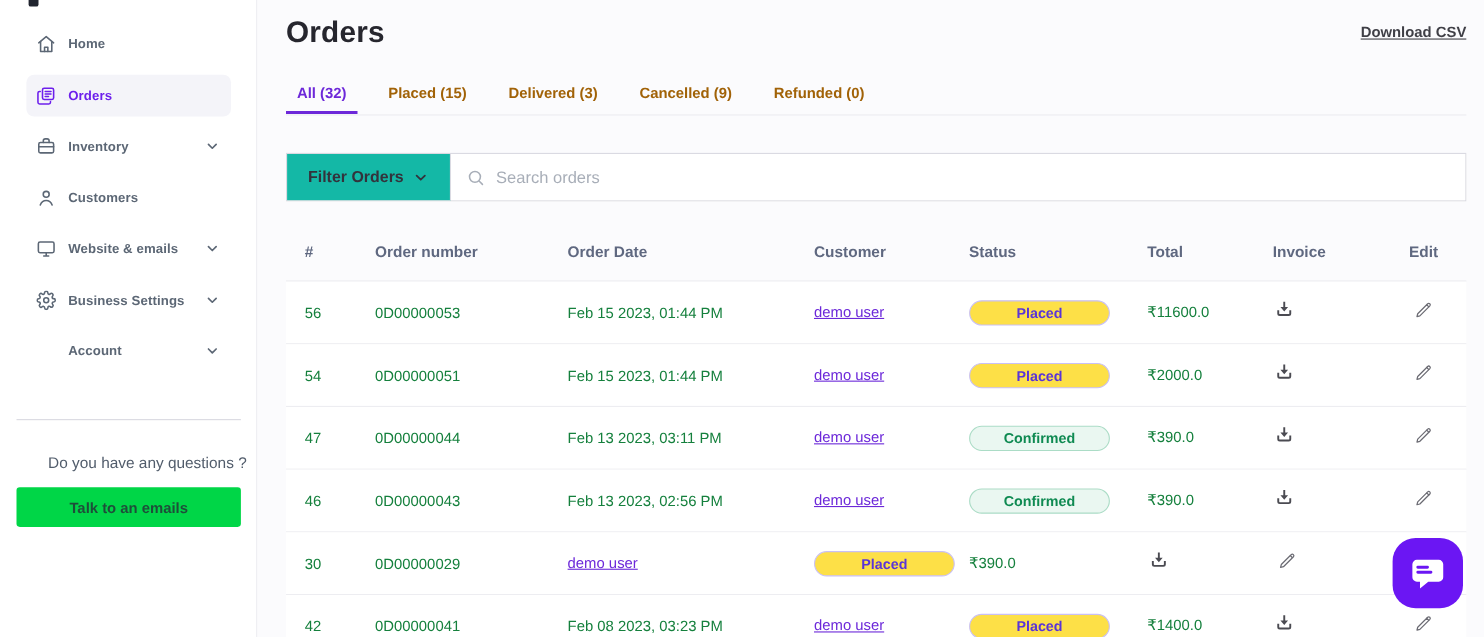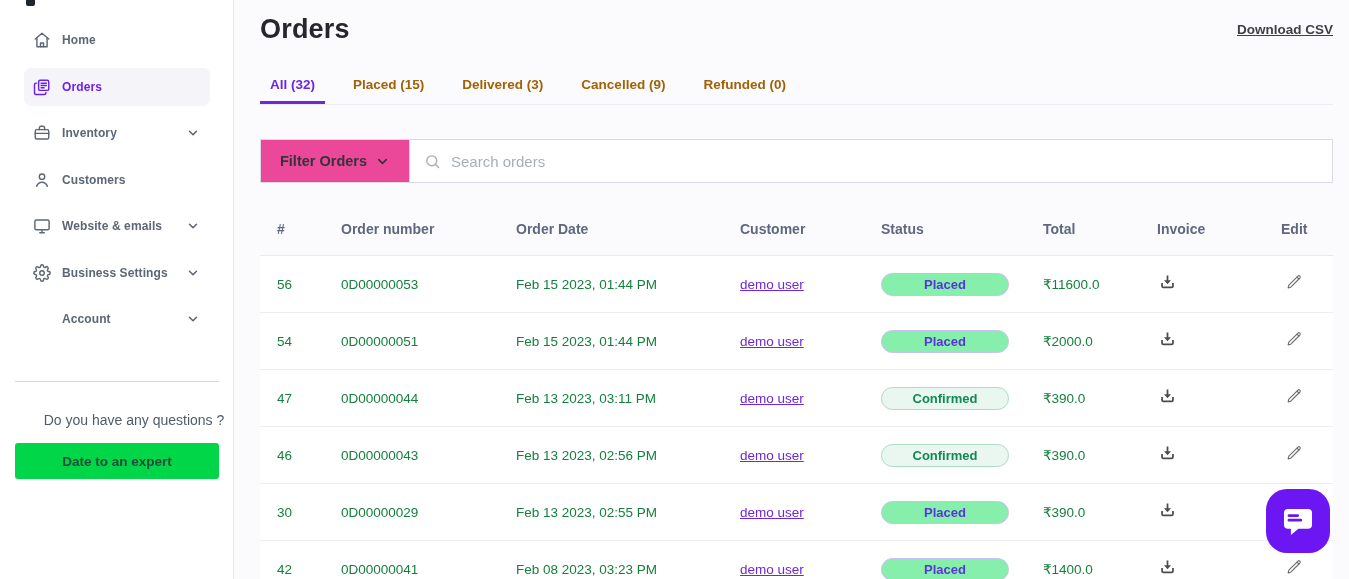--- a/index.html
+++ b/index.html
@@ -43,42 +43,42 @@
     text-decoration:underline; margin-top:8px; cursor:pointer; }
 
   .tabs { display:flex; margin-top:27px; border-bottom:1px solid #ececf1; }
   .tab { padding:5px 10px 12px; margin-right:18px; font-size:13.5px; font-weight:700;
     color:#a16207; cursor:pointer; white-space:nowrap; }
   .tab.active { color:#6d28d9; font-weight:700; box-shadow:inset 0 -3px 0 #6d28d9; }
 
   .filter-bar { display:flex; margin-top:34px; height:44px;
     border:1px solid #dadae2; background:#fff; }
   .filter-btn { width:149px; display:flex; align-items:center; justify-content:center;
-    gap:8px; background:#ec4899; border-right:1px solid #dadae2; cursor:pointer; }
+    gap:8px; background:#14b8a6; border-right:1px solid #dadae2; cursor:pointer; }
   .filter-btn-label { font-size:14.5px; font-weight:700; color:#33333c; }
   .filter-btn svg { width:15px; height:15px; color:#33333c; }
   .search-wrap { flex:1; display:flex; align-items:center; padding-left:14px; background:#fff; }
   .search-wrap svg { width:17px; height:17px; color:#a8aeb8; flex:none; }
   .search-input { flex:1; border:none; outline:none; font-size:15px; padding:0 10px;
     color:#42424c; font-family:inherit; background:transparent; }
   .search-input::placeholder { color:#a8aeb8; }
 
   .grid-row { display:grid;
     grid-template-columns:64px 175px 224px 141px 162px 114px 124px 52px;
     padding-left:17px; align-items:center; }
   .thead { height:52px; margin-top:20px; }
   .th { font-size:14px; font-weight:700; color:#5f6880; }
   .rows { border-top:1px solid #e9e9ee; }
   .trow { height:57px; background:#fff; border-bottom:1px solid #ededf1; }
   .cell { font-size:13.5px; color:#15803d; }
   .cust-link { font-size:13.5px; font-weight:500; color:#6c28d9;
     text-decoration:underline; cursor:pointer; display:inline-block; }
   .badge { display:inline-flex; align-items:center; justify-content:center;
     width:128px; height:23px; border-radius:12px; font-size:13px; font-weight:700; }
-  .badge.placed { background:#86efac; border:1px solid #c9c0f5; color:#5a34d8; }
+  .badge.placed { background:#fde047; border:1px solid #c9c0f5; color:#5a34d8; }
   .badge.confirmed { background:#eaf7f1; border:1px solid #abdcc6; color:#0f8a52; }
   .inv-btn { display:inline-flex; margin-left:1px; cursor:pointer; }
   .inv-btn svg { width:19px; height:19px; }
   .edit-btn { display:inline-flex; margin-left:4px; cursor:pointer; }
   .edit-btn svg { width:18px; height:18px; }
 
   
   .chat-fab { position:absolute; right:19px; top:489px; width:64px; height:64px;
     background:#6b16f3; border-radius:21px; display:flex; align-items:center;
     justify-content:center; cursor:pointer; z-index:10; }
@@ -167,21 +167,21 @@
         <span class="nav-label">Account</span>
         <span class="nav-chev">
           <svg viewBox="0 0 24 24" fill="none" stroke="currentColor" stroke-width="2.6" stroke-linecap="round" stroke-linejoin="round">
             <path d="M6 9l6 6 6-6"></path>
           </svg>
         </span>
       </div>
     </div>
   <div class="side-divider"></div>
   <div class="side-question">Do you have any questions ?</div>
-  <button class="expert-btn">Date to an expert</button>
+  <button class="expert-btn">Talk to an emails</button>
 </div>
 
 <div class="main">
   <div class="content">
     <div class="page-header">
       <div class="page-title">Orders</div>
       <a class="download-csv">Download CSV</a>
     </div>
 
     <div class="tabs">
@@ -295,21 +295,20 @@
           <div><span class="edit-btn">
               <svg viewBox="0 0 24 24" fill="none" stroke="#6b6b73" stroke-width="1.5" stroke-linejoin="round">
                 <path d="m4.2 19.8.9-3.5L16 5.4l2.6 2.6L7.7 18.9l-3.5.9z"></path>
                 <path d="m16 5.4 1.2-1.2a1.84 1.84 0 0 1 2.6 2.6L18.6 8"></path>
               </svg>
             </span></div>
         </div>
         <div class="grid-row trow">
           <div class="cell">30</div>
           <div class="cell">0D00000029</div>
-          <div class="cell">Feb 13 2023, 02:55 PM</div>
           <div><a class="cust-link">demo user</a></div>
           <div><span class="badge placed">Placed</span></div>
           <div class="cell">₹390.0</div>
           <div><span class="inv-btn">
               <svg viewBox="0 0 24 24">
                 <path fill="#4b4b52" d="M10.9 3h2.2v6h3.3L12 14.2 7.6 9h3.3z"></path>
                 <path fill="#4b4b52" d="M4 12.6h2.2v3.8c0 .4.3.7.7.7h10.2c.4 0 .7-.3.7-.7v-3.8H20v3.8a2.9 2.9 0 0 1-2.9 2.9H6.9A2.9 2.9 0 0 1 4 16.4z"></path>
               </svg>
             </span></div>
           <div><span class="edit-btn">

